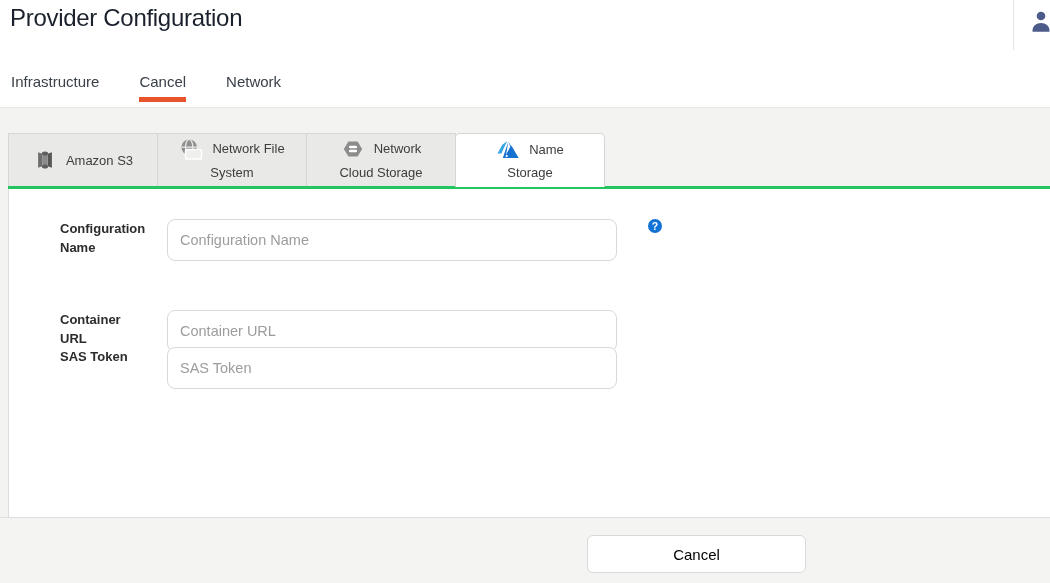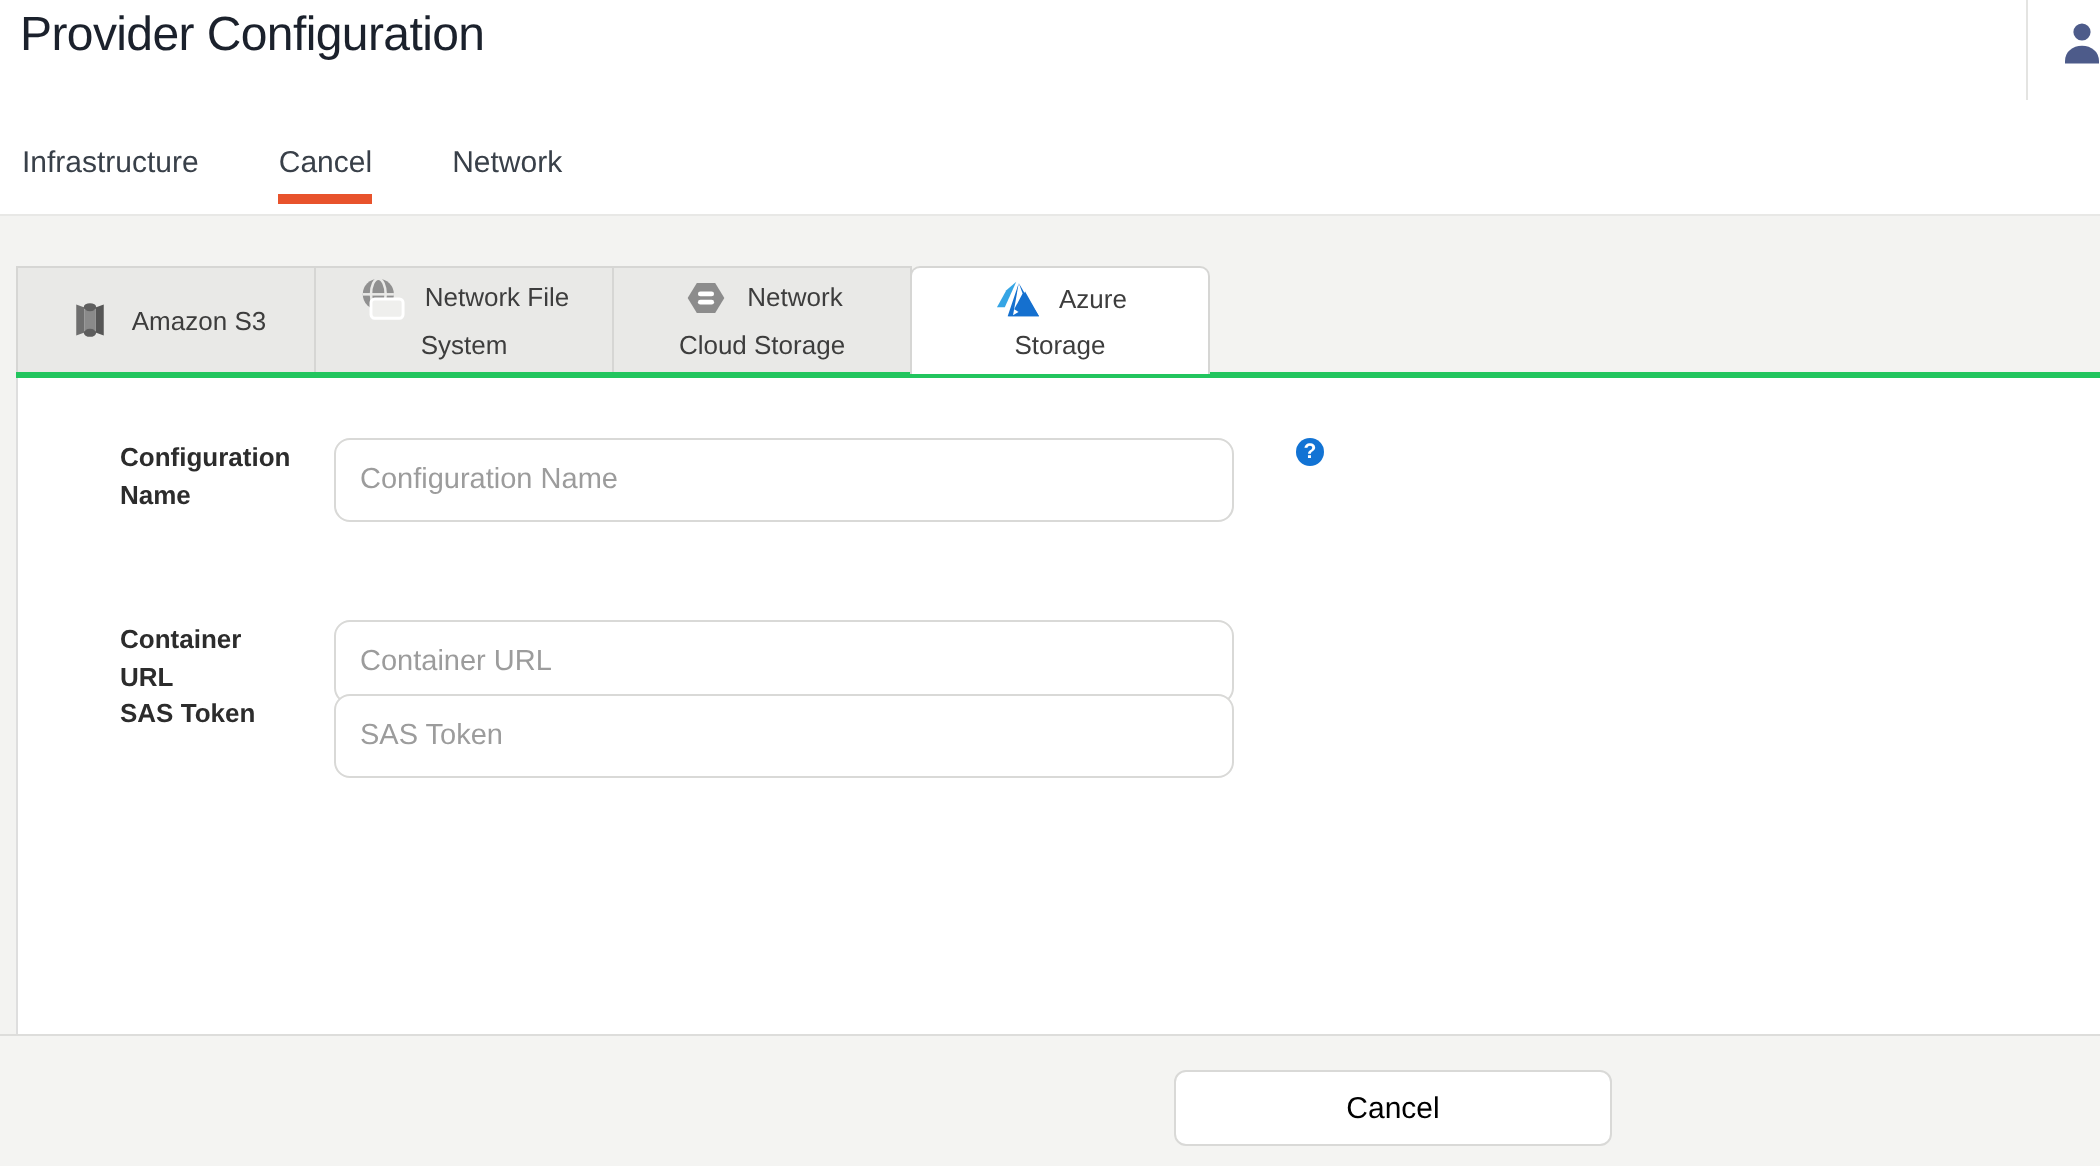--- a/index.html
+++ b/index.html
@@ -113,21 +113,21 @@
 
     <div class="ptab active">
       <div class="ptab-row1">
         <span class="ptab-icon">
           <svg viewBox="0 0 23 19" width="22" height="19">
             <polygon fill="#35a5e5" points="10.6,0.5 5.4,4.9 0.5,13.8 4.6,13.8"></polygon>
             <polygon fill="#1570cf" points="11.9,1.2 6.1,18.5 22.5,18.5 15.2,5.6 10.3,14.8 13.7,15.1 8.9,18"></polygon>
             <polygon fill="#1570cf" points="11.9,1.2 15.9,8 22.5,18.5 6.1,18.5 13.5,17.2 9.5,14.9 13.9,6.6"></polygon>
           </svg>
         </span>
-        <span class="ptab-line">Azure</span>
+        <span class="ptab-line">Name</span>
       </div>
       <span class="ptab-line ptab-line2">Storage</span>
     </div>
 
   </div>
 
   <div class="panel"></div>
 
   <div class="form-row row-1">
     <label class="f-label">Configuration Name</label>

